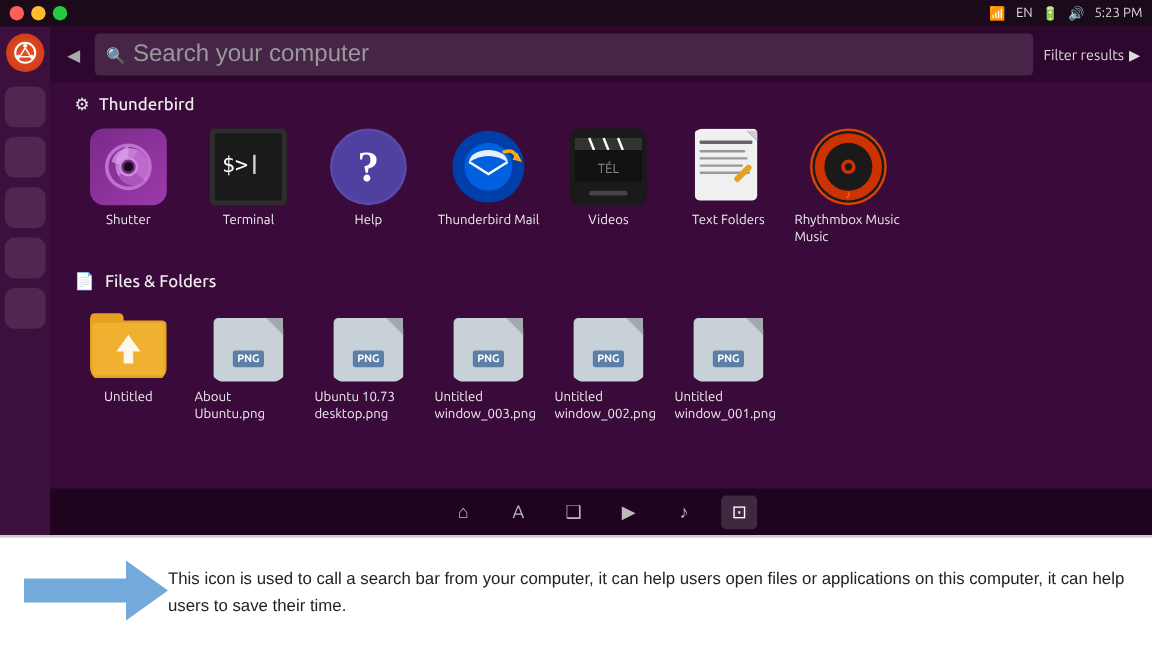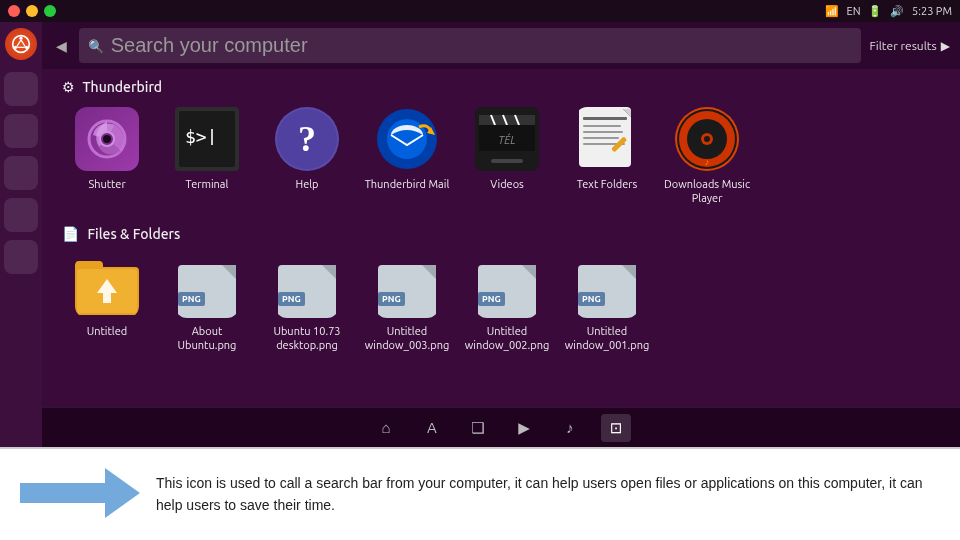--- a/index.html
+++ b/index.html
@@ -124,21 +124,21 @@
       top: 50%;
       transform: translateY(-50%);
       color: #999;
       font-size: 13px;
     }
     .filter-results {
       color: #ddd;
       font-size: 12px;
       white-space: nowrap;
       display: flex;
-      align-items: center;
+      align-items: flex-end;
       gap: 4px;
       cursor: pointer;
     }
 
     
     .scroll-content {
       flex: 1;
       overflow-y: auto;
       padding: 10px 20px;
     }
@@ -180,33 +180,34 @@
       border-radius: 12px;
       display: flex;
       align-items: center;
       justify-content: center;
       margin-bottom: 6px;
       overflow: hidden;
     }
     .app-label {
       color: #eee;
       font-size: 11px;
-      text-align: center;
+      text-align: left;
       line-height: 1.3;
     }
 
     
     .png-file-icon {
       width: 58px;
       height: 64px;
       background: #c8d0d8;
       border-radius: 4px 10px 4px 4px;
       position: relative;
       display: flex;
       align-items: flex-end;
+      justify-content: center;
       padding-bottom: 23px;
       margin-top: 23px;
     }
     .png-file-icon::before {
       content: '';
       position: absolute;
       top: 0; right: 0;
       width: 14px; height: 14px;
       background: #a0aab0;
       clip-path: polygon(0 0, 100% 100%, 100% 0);
@@ -230,21 +231,20 @@
       border-radius: 4px;
     }
     .icon-help {
       background: radial-gradient(circle, #7060c0, #5040a0);
       border-radius: 50%;
       width: 64px; height: 64px;
     }
     .icon-videos {
       background: #1a1a1a;
       border-radius: 8px;
-      font-style: italic;
     }
     .icon-rhythmbox {
       background: radial-gradient(circle, #ff6600, #cc3300);
       border-radius: 50%;
       width: 64px; height: 64px;
     }
 
     
     .filter-bar {
       height: 40px;
@@ -271,21 +271,20 @@
       color: white;
     }
 
     
     .annotation-area {
       background: white;
       min-height: 80px;
       display: flex;
       align-items: center;
       padding: 14px 20px;
-      gap: 16px;
       border-top: 2px solid #ccc;
     }
     .arrow-shape {
       flex-shrink: 0;
     }
     .annotation-text {
       color: #222;
       font-size: 14px;
       line-height: 1.55;
       font-family: Arial, sans-serif;
@@ -444,21 +443,21 @@
           <div class="app-icon-wrapper icon-rhythmbox">
             <svg width="64" height="64" viewBox="0 0 64 64">
               <circle cx="32" cy="32" r="30" fill="#1a1a1a"></circle>
               <circle cx="32" cy="32" r="28" fill="#cc3300"></circle>
               <circle cx="32" cy="32" r="20" fill="#1a1a1a"></circle>
               <circle cx="32" cy="32" r="6" fill="#cc3300"></circle>
               <circle cx="32" cy="32" r="3" fill="#1a1a1a"></circle>
               <text x="32" y="58" text-anchor="middle" fill="#ff8800" font-size="9" font-weight="bold">♪</text>
             </svg>
           </div>
-          <span class="app-label">Downloads Music Player</span>
+          <span class="app-label">Rhythmbox Music Music</span>
         </div>
 
       </div>
 
       <div class="section-header">
         <span class="section-header-icon">📄</span>
         <span>Files &amp; Folders</span>
       </div>
       <div class="app-grid">
 

